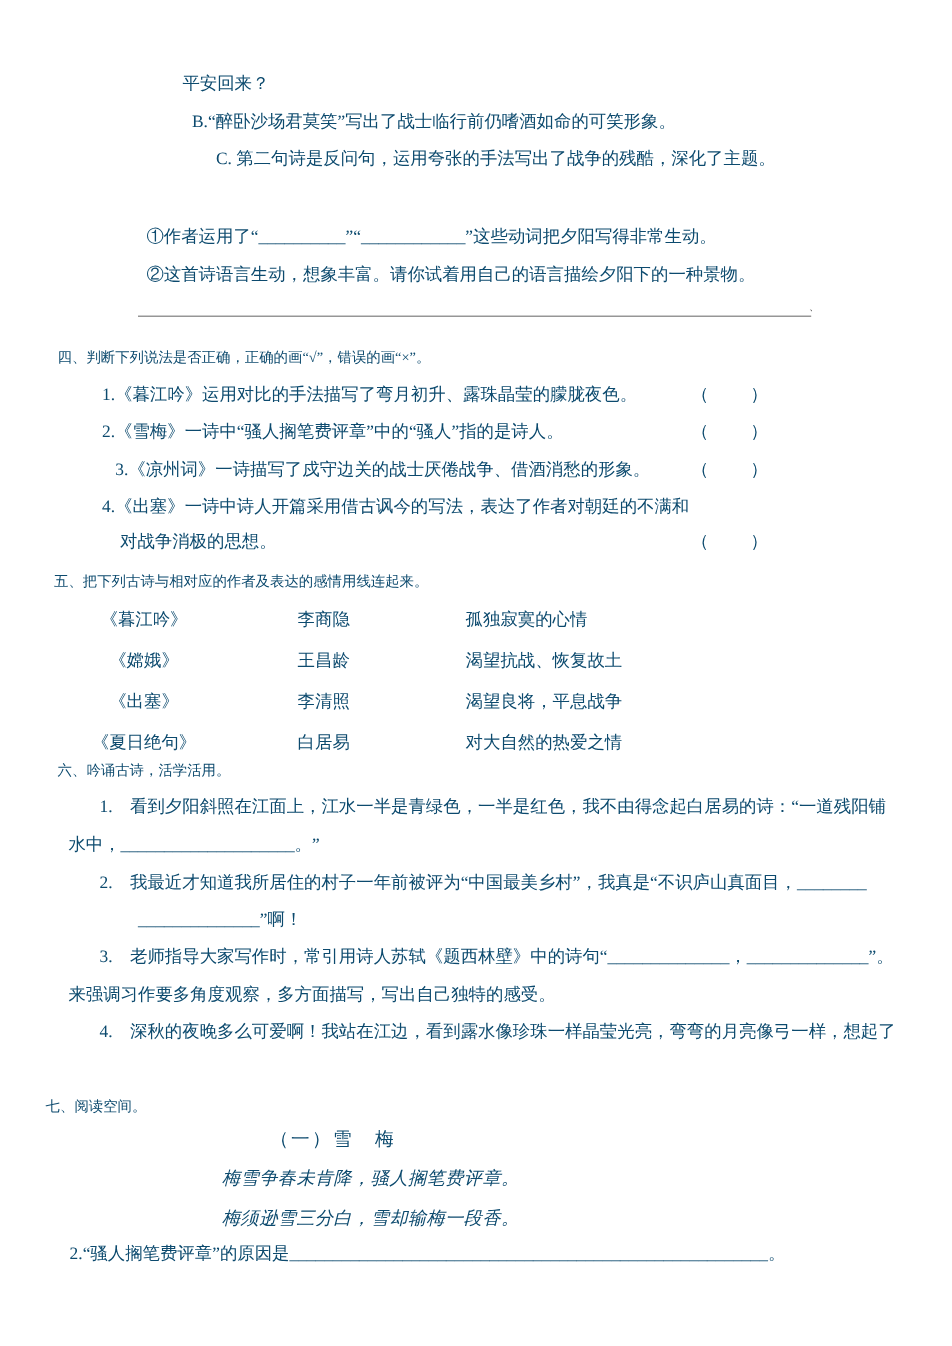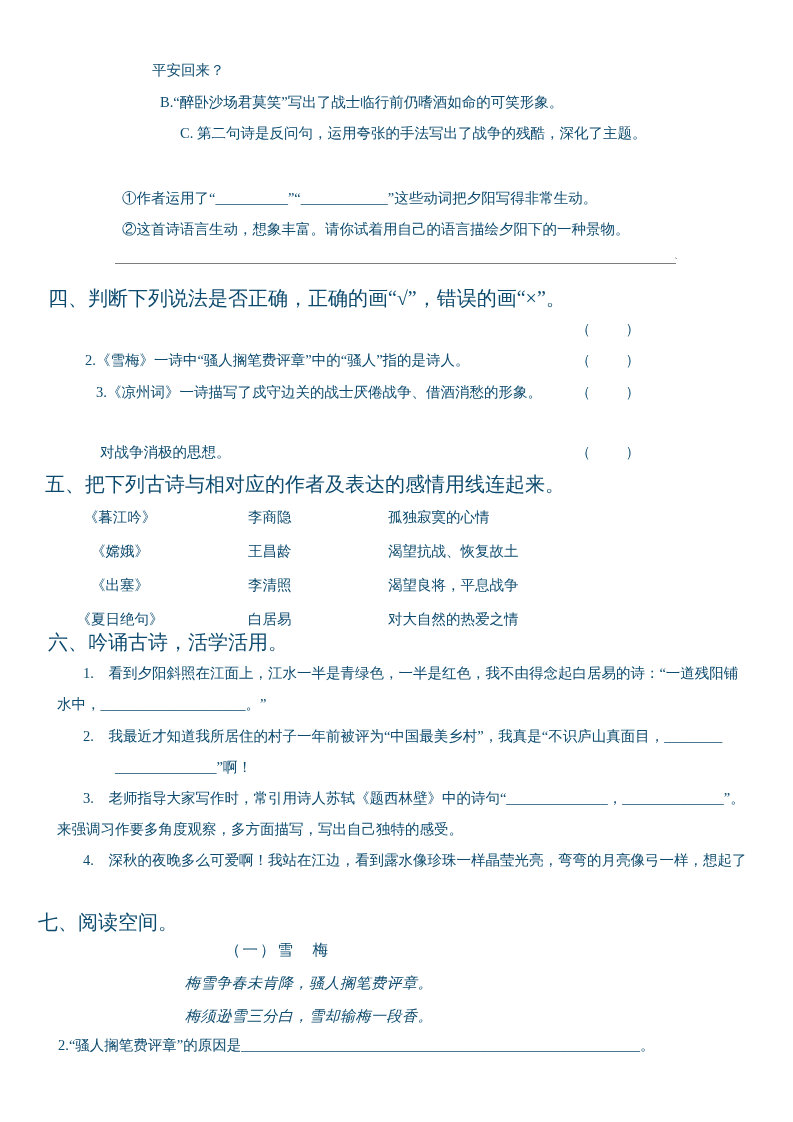--- a/index.html
+++ b/index.html
@@ -17,21 +17,21 @@
     overflow: hidden;
   }
   .line {
     position: absolute;
     white-space: nowrap;
     font-size: 14.5px;
     line-height: 18px;
     color: #0c4a6e;
   }
   .section-title {
-    font-size: 20px;
+    font-size: 12px;
   }
   .paren {
     position: absolute;
     left: 576px;
     letter-spacing: 2px;
   }
   .blank-rule {
     position: absolute;
     border-bottom: 1px solid #7d7d7d;
     height: 1px;
@@ -70,25 +70,27 @@
 
   <div class="line" style="left:152px; top:61px;">平安回来？</div>
   <div class="line" style="left:160px; top:93px;">B.“醉卧沙场君莫笑”写出了战士临行前仍嗜酒如命的可笑形象。</div>
   <div class="line" style="left:165px; top:124px;margin-left:15px;">C. 第二句诗是反问句，运用夸张的手法写出了战争的残酷，深化了主题。</div>
   <div class="line" style="left:122px; top:189px;">①作者运用了“__________”“____________”这些动词把夕阳写得非常生动。</div>
   <div class="line" style="left:122px; top:220px;">②这首诗语言生动，想象丰富。请你试着用自己的语言描绘夕阳下的一种景物。</div>
   <div class="line stray" style="left:674px; top:246px;">、</div>
   <div class="blank-rule" style="left:115px; top:262px; width:561px;"></div>
 
   <div class="line section-title" style="left:48px; top:289px;">四、判断下列说法是否正确，正确的画“√”，错误的画“×”。</div>
+  <div class="line" style="left:85px;  top:320px;">1.《暮江吟》运用对比的手法描写了弯月初升、露珠晶莹的朦胧夜色。</div>
   <div class="line paren" style="top:320px;">（　　）</div>
   <div class="line" style="left:85px;  top:351px;">2.《雪梅》一诗中“骚人搁笔费评章”中的“骚人”指的是诗人。</div>
   <div class="line paren" style="top:351px;">（　　）</div>
   <div class="line" style="left:96px;  top:383px;">3.《凉州词》一诗描写了戍守边关的战士厌倦战争、借酒消愁的形象。</div>
   <div class="line paren" style="top:383px;">（　　）</div>
+  <div class="line" style="left:85px;  top:414px;">4.《出塞》一诗中诗人开篇采用借古讽今的写法，表达了作者对朝廷的不满和</div>
   <div class="line" style="left:100px; top:443px;">对战争消极的思想。</div>
   <div class="line paren" style="top:443px;">（　　）</div>
 
   <div class="line section-title" style="left:45px; top:475px;">五、把下列古诗与相对应的作者及表达的感情用线连起来。</div>
 
   <div class="line match-poem" style="left:55px; top:508px;">《暮江吟》</div>
   <div class="line match-author" style="top:508px;">李商隐</div>
   <div class="line match-feeling" style="top:508px;">孤独寂寞的心情</div>
 
   <div class="line match-poem" style="left:55px; top:542px;">《嫦娥》</div>

